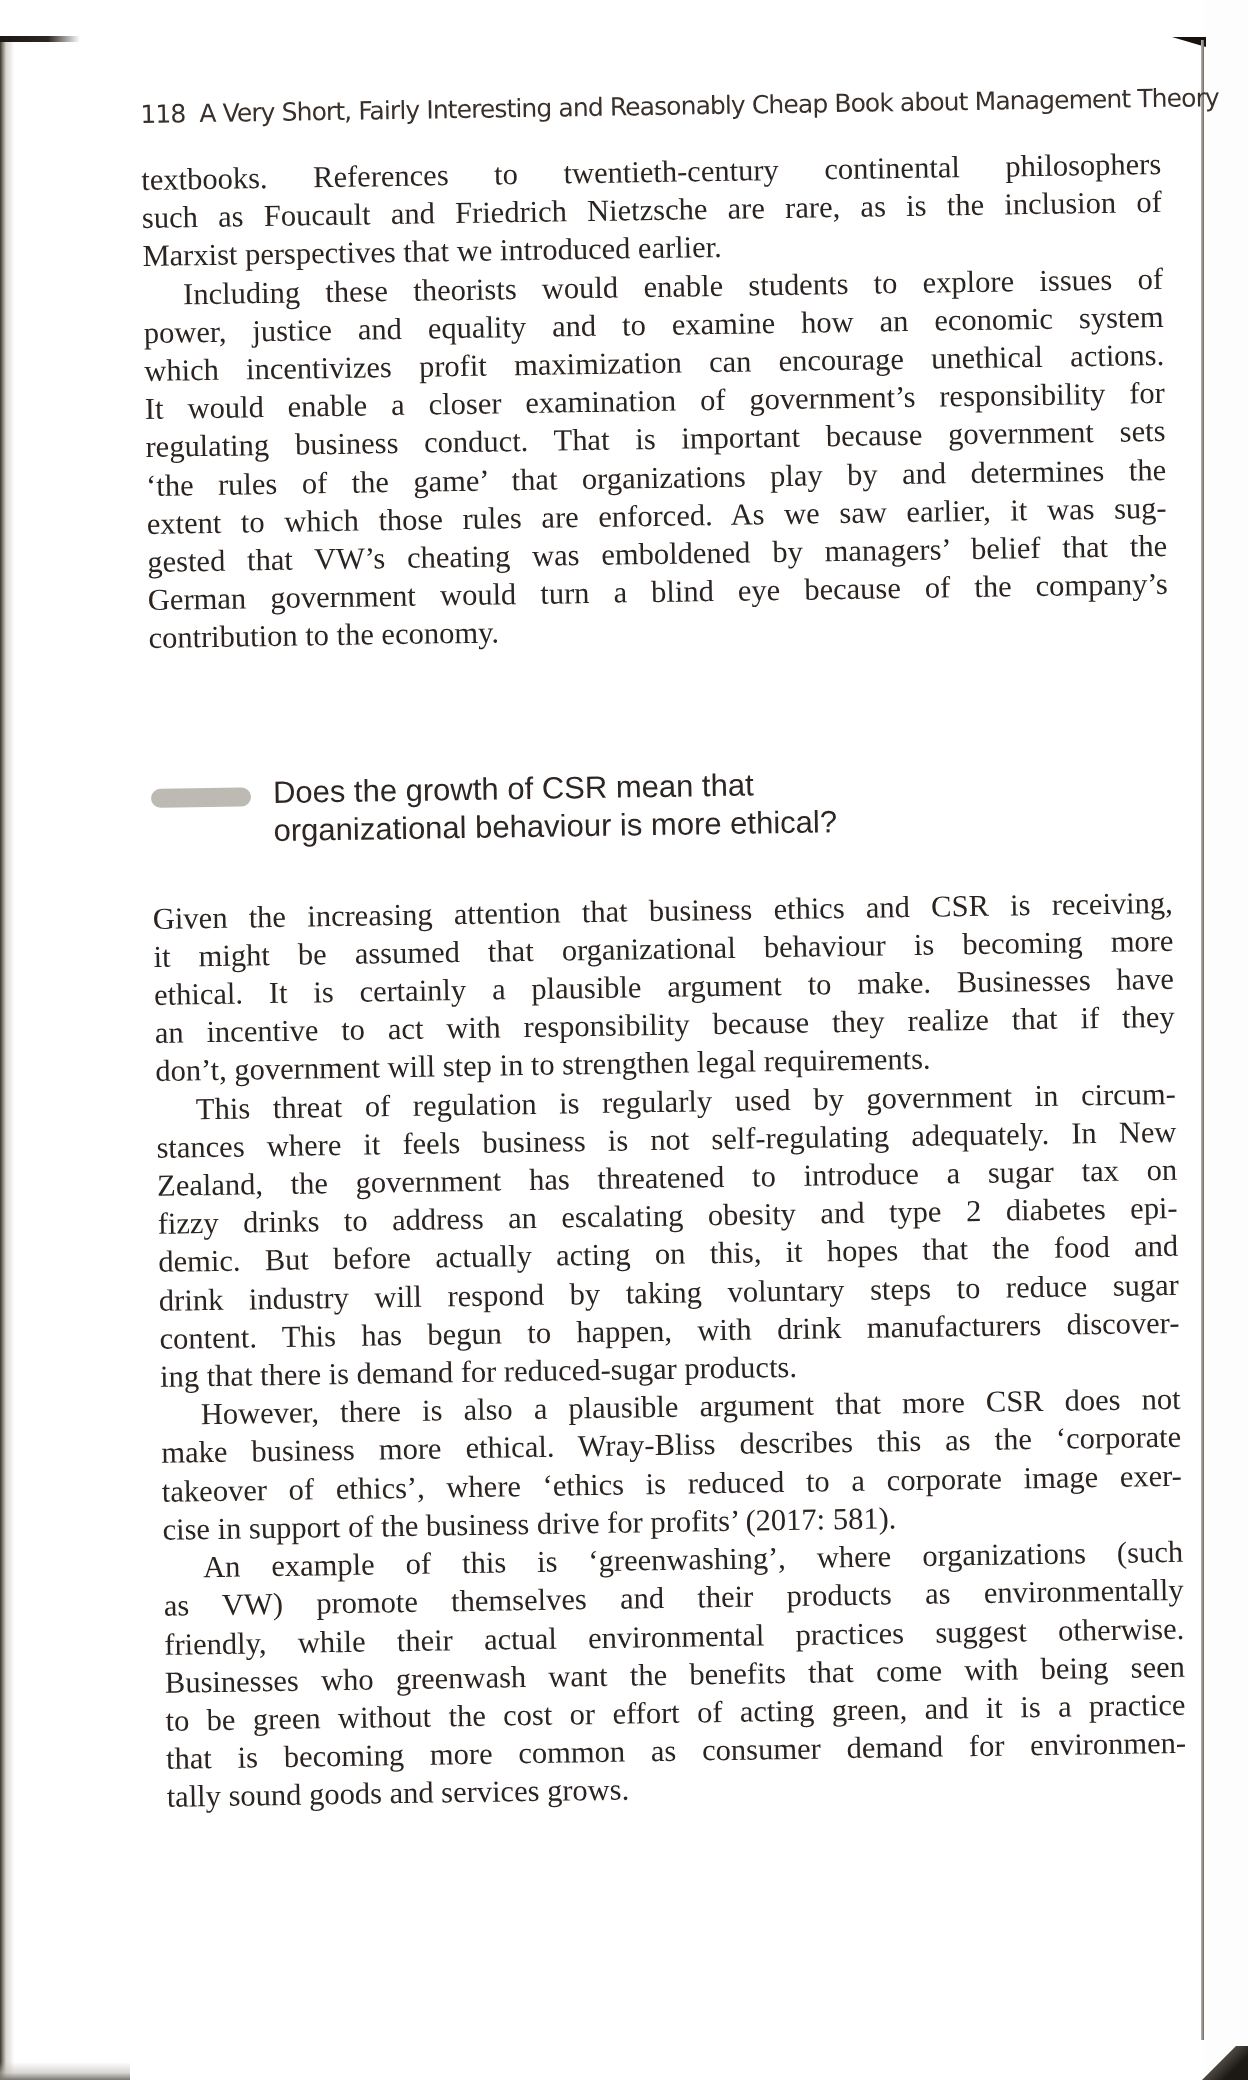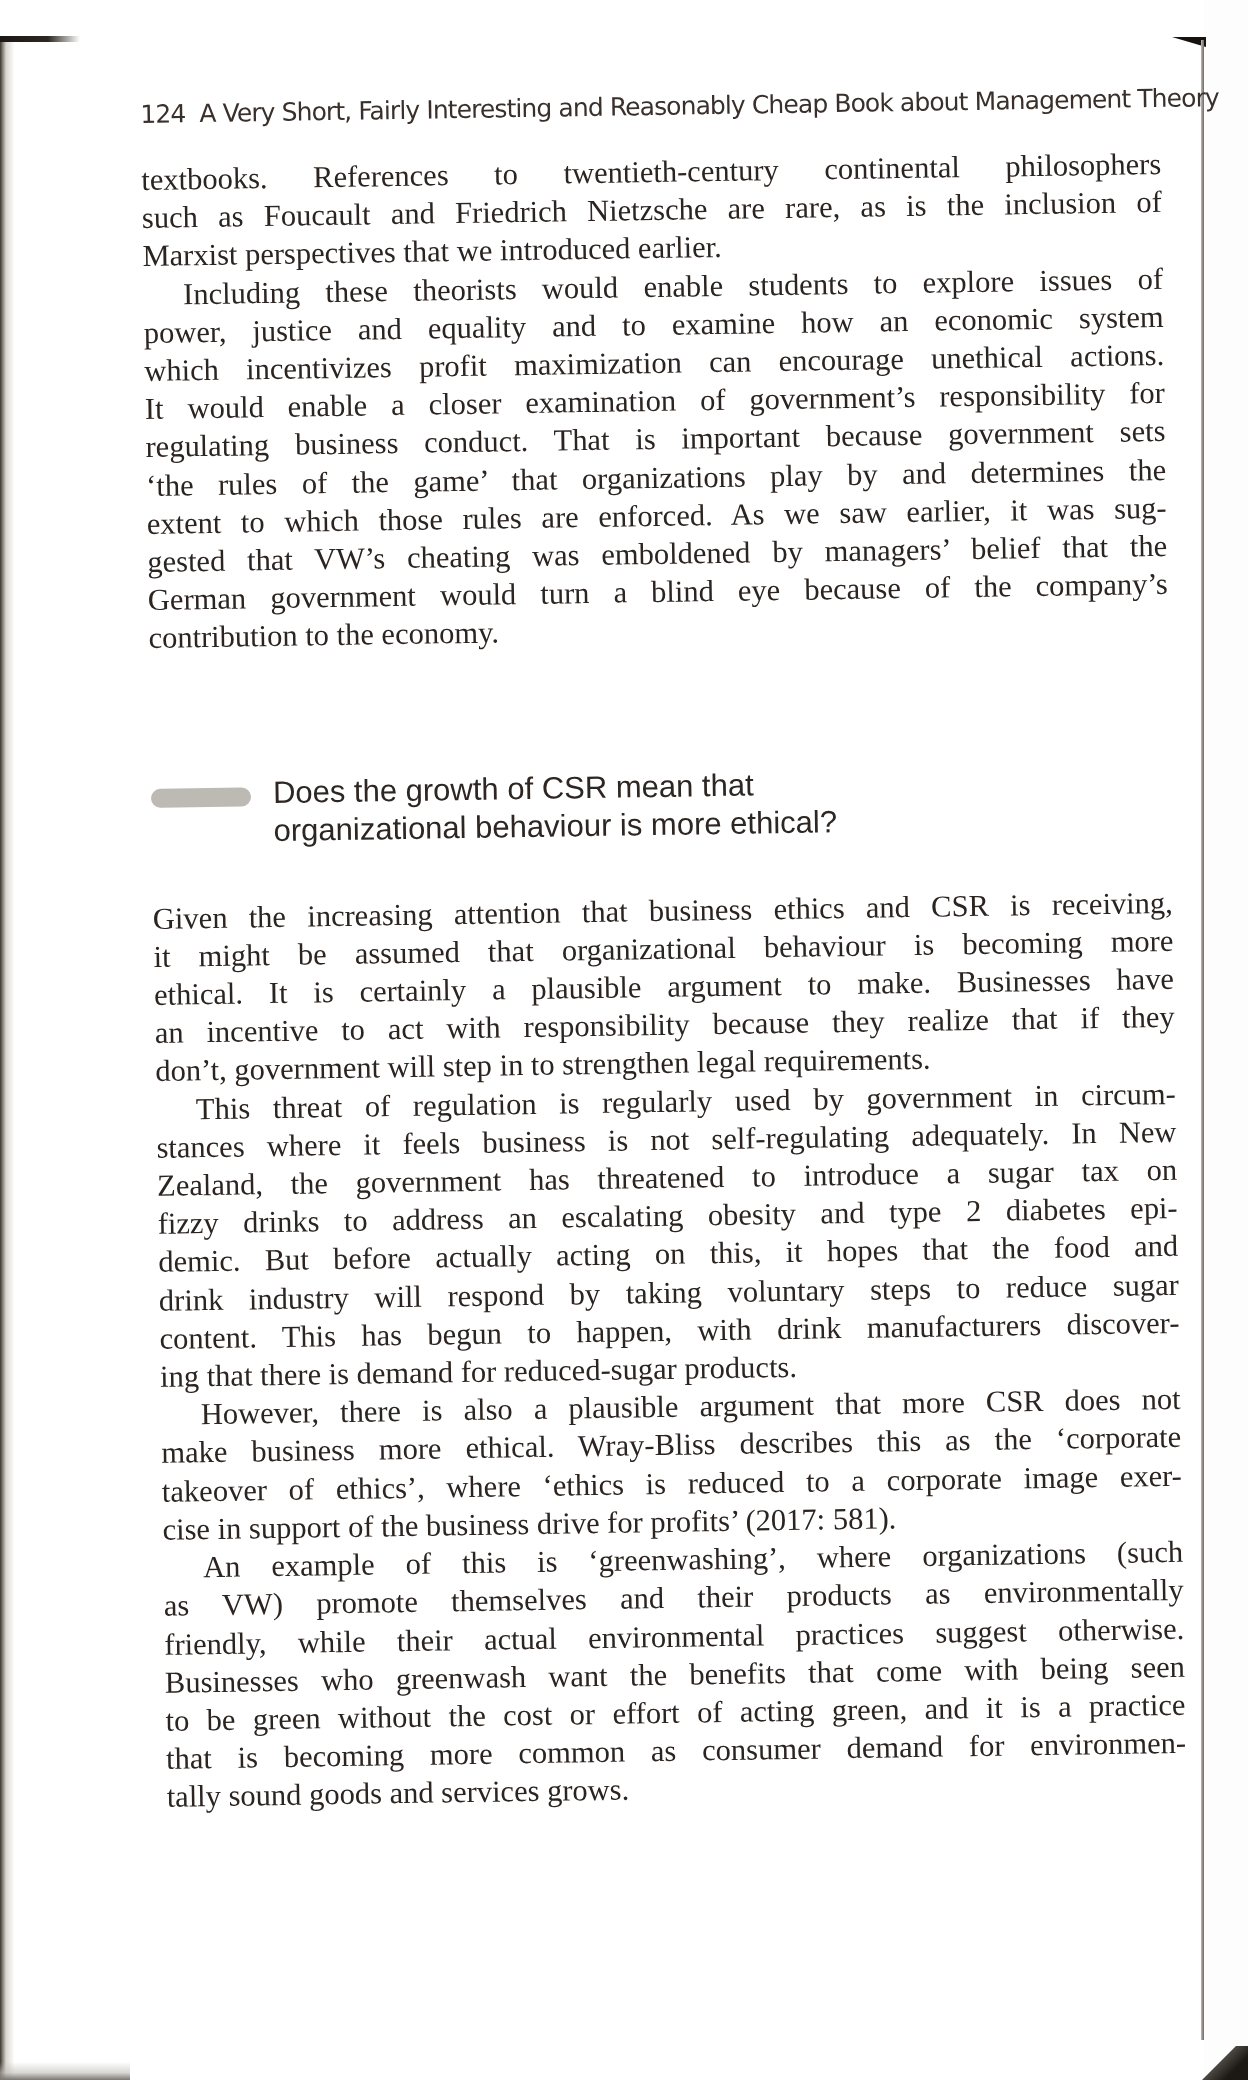--- a/index.html
+++ b/index.html
@@ -144,21 +144,21 @@
 <div class="binding-left"></div>
 <div class="corner-top-left"></div>
 <div class="corner-top-right"></div>
 <div class="edge-right"></div>
 <div class="corner-bottom-left"></div>
 <div class="corner-bottom-right"></div>
 
 <div class="page">
 
   <div class="running-head">
-    <span class="page-num">124</span><span>A Very Short, Fairly Interesting and Reasonably Cheap Book about Management Theory</span>
+    <span class="page-num">118</span><span>A Very Short, Fairly Interesting and Reasonably Cheap Book about Management Theory</span>
   </div>
 
   <div>
     <p class="para">
       <span class="line">textbooks. References to twentieth-century continental philosophers</span>
       <span class="line">such as Foucault and Friedrich Nietzsche are rare, as is the inclusion of</span>
       <span class="line last">Marxist perspectives that we introduced earlier.</span>
     </p>
     <p class="para">
       <span class="line" style="padding-left:40px">Including these theorists would enable students to explore issues of</span>

